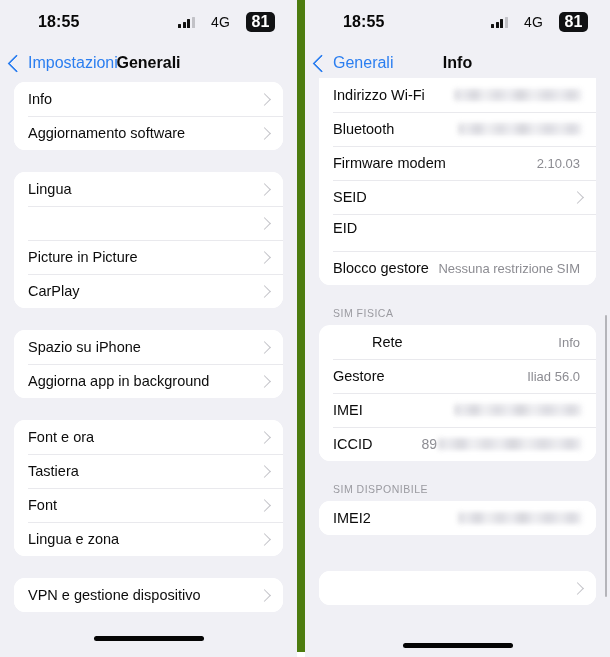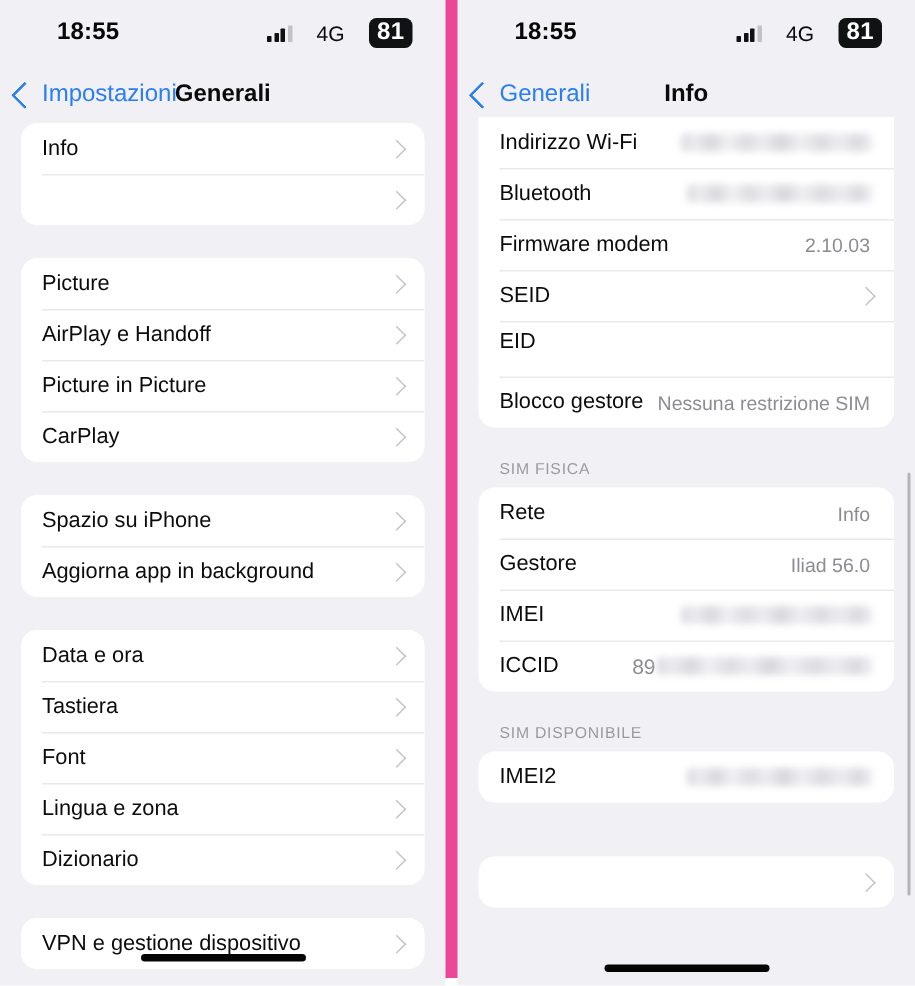--- a/index.html
+++ b/index.html
@@ -10,21 +10,21 @@
     overflow: hidden;
     background: #ffffff;
     font-family: "Liberation Sans", sans-serif;
     -webkit-font-smoothing: antialiased;
   }
 
   .screens {
     display: flex;
     width: 610px;
     height: 652px;
-    background: #ec4899;
+    background: #4d7c0f;
   }
 
   .phone {
     position: relative;
     width: 297px;
     height: 657px;
     background: #f0f0f5;
     overflow: hidden;
   }
   .phone.left  { margin-right: 8px; width: 297px; }
@@ -279,33 +279,33 @@
     </div>
 
     <div class="content">
 
       <div class="group">
         <div class="row link" style="height: 34px;">
           <span class="row-label">Info</span>
           <span class="chev"></span>
         </div>
         <div class="row link" style="height: 34px;">
-          <span class="chev"></span>
-        </div>
-      </div>
-
-      <div class="group-gap"></div>
-
-      <div class="group">
-        <div class="row link" style="height: 34px;">
-          <span class="row-label">Picture</span>
-          <span class="chev"></span>
-        </div>
-        <div class="row link" style="height: 34px;">
-          <span class="row-label">AirPlay e Handoff</span>
+          <span class="row-label">Aggiornamento software</span>
+          <span class="chev"></span>
+        </div>
+      </div>
+
+      <div class="group-gap"></div>
+
+      <div class="group">
+        <div class="row link" style="height: 34px;">
+          <span class="row-label">Lingua</span>
+          <span class="chev"></span>
+        </div>
+        <div class="row link" style="height: 34px;">
           <span class="chev"></span>
         </div>
         <div class="row link" style="height: 34px;">
           <span class="row-label">Picture in Picture</span>
           <span class="chev"></span>
         </div>
         <div class="row link" style="height: 34px;">
           <span class="row-label">CarPlay</span>
           <span class="chev"></span>
         </div>
@@ -321,37 +321,33 @@
         <div class="row link" style="height: 34px;">
           <span class="row-label">Aggiorna app in background</span>
           <span class="chev"></span>
         </div>
       </div>
 
       <div class="group-gap"></div>
 
       <div class="group">
         <div class="row link" style="height: 34px;">
-          <span class="row-label">Data e ora</span>
+          <span class="row-label">Font e ora</span>
           <span class="chev"></span>
         </div>
         <div class="row link" style="height: 34px;">
           <span class="row-label">Tastiera</span>
           <span class="chev"></span>
         </div>
         <div class="row link" style="height: 34px;">
           <span class="row-label">Font</span>
           <span class="chev"></span>
         </div>
         <div class="row link" style="height: 34px;">
           <span class="row-label">Lingua e zona</span>
-          <span class="chev"></span>
-        </div>
-        <div class="row link" style="height: 34px;">
-          <span class="row-label">Dizionario</span>
           <span class="chev"></span>
         </div>
       </div>
 
       <div class="group-gap"></div>
 
       <div class="group">
         <div class="row link" style="height: 34px;">
           <span class="row-label">VPN e gestione dispositivo</span>
           <span class="chev"></span>
@@ -413,21 +409,21 @@
         <div class="row" style="height: 34px;">
           <span class="row-label">Blocco gestore</span>
           <span class="row-value">Nessuna restrizione SIM</span>
         </div>
       </div>
 
       <div class="group-gap"></div>
 
       <div class="section-title">SIM FISICA</div>
       <div class="group">
-        <div class="row" style="height: 34px;">
+        <div class="row" style="height: 34px; margin-left: 39px;">
           <span class="row-label">Rete</span>
           <span class="row-value">Info</span>
         </div>
         <div class="row" style="height: 34px;">
           <span class="row-label">Gestore</span>
           <span class="row-value">Iliad 56.0</span>
         </div>
         <div class="row" style="height: 34px;">
           <span class="row-label">IMEI</span>
           <span class="blur w-imei"></span>

